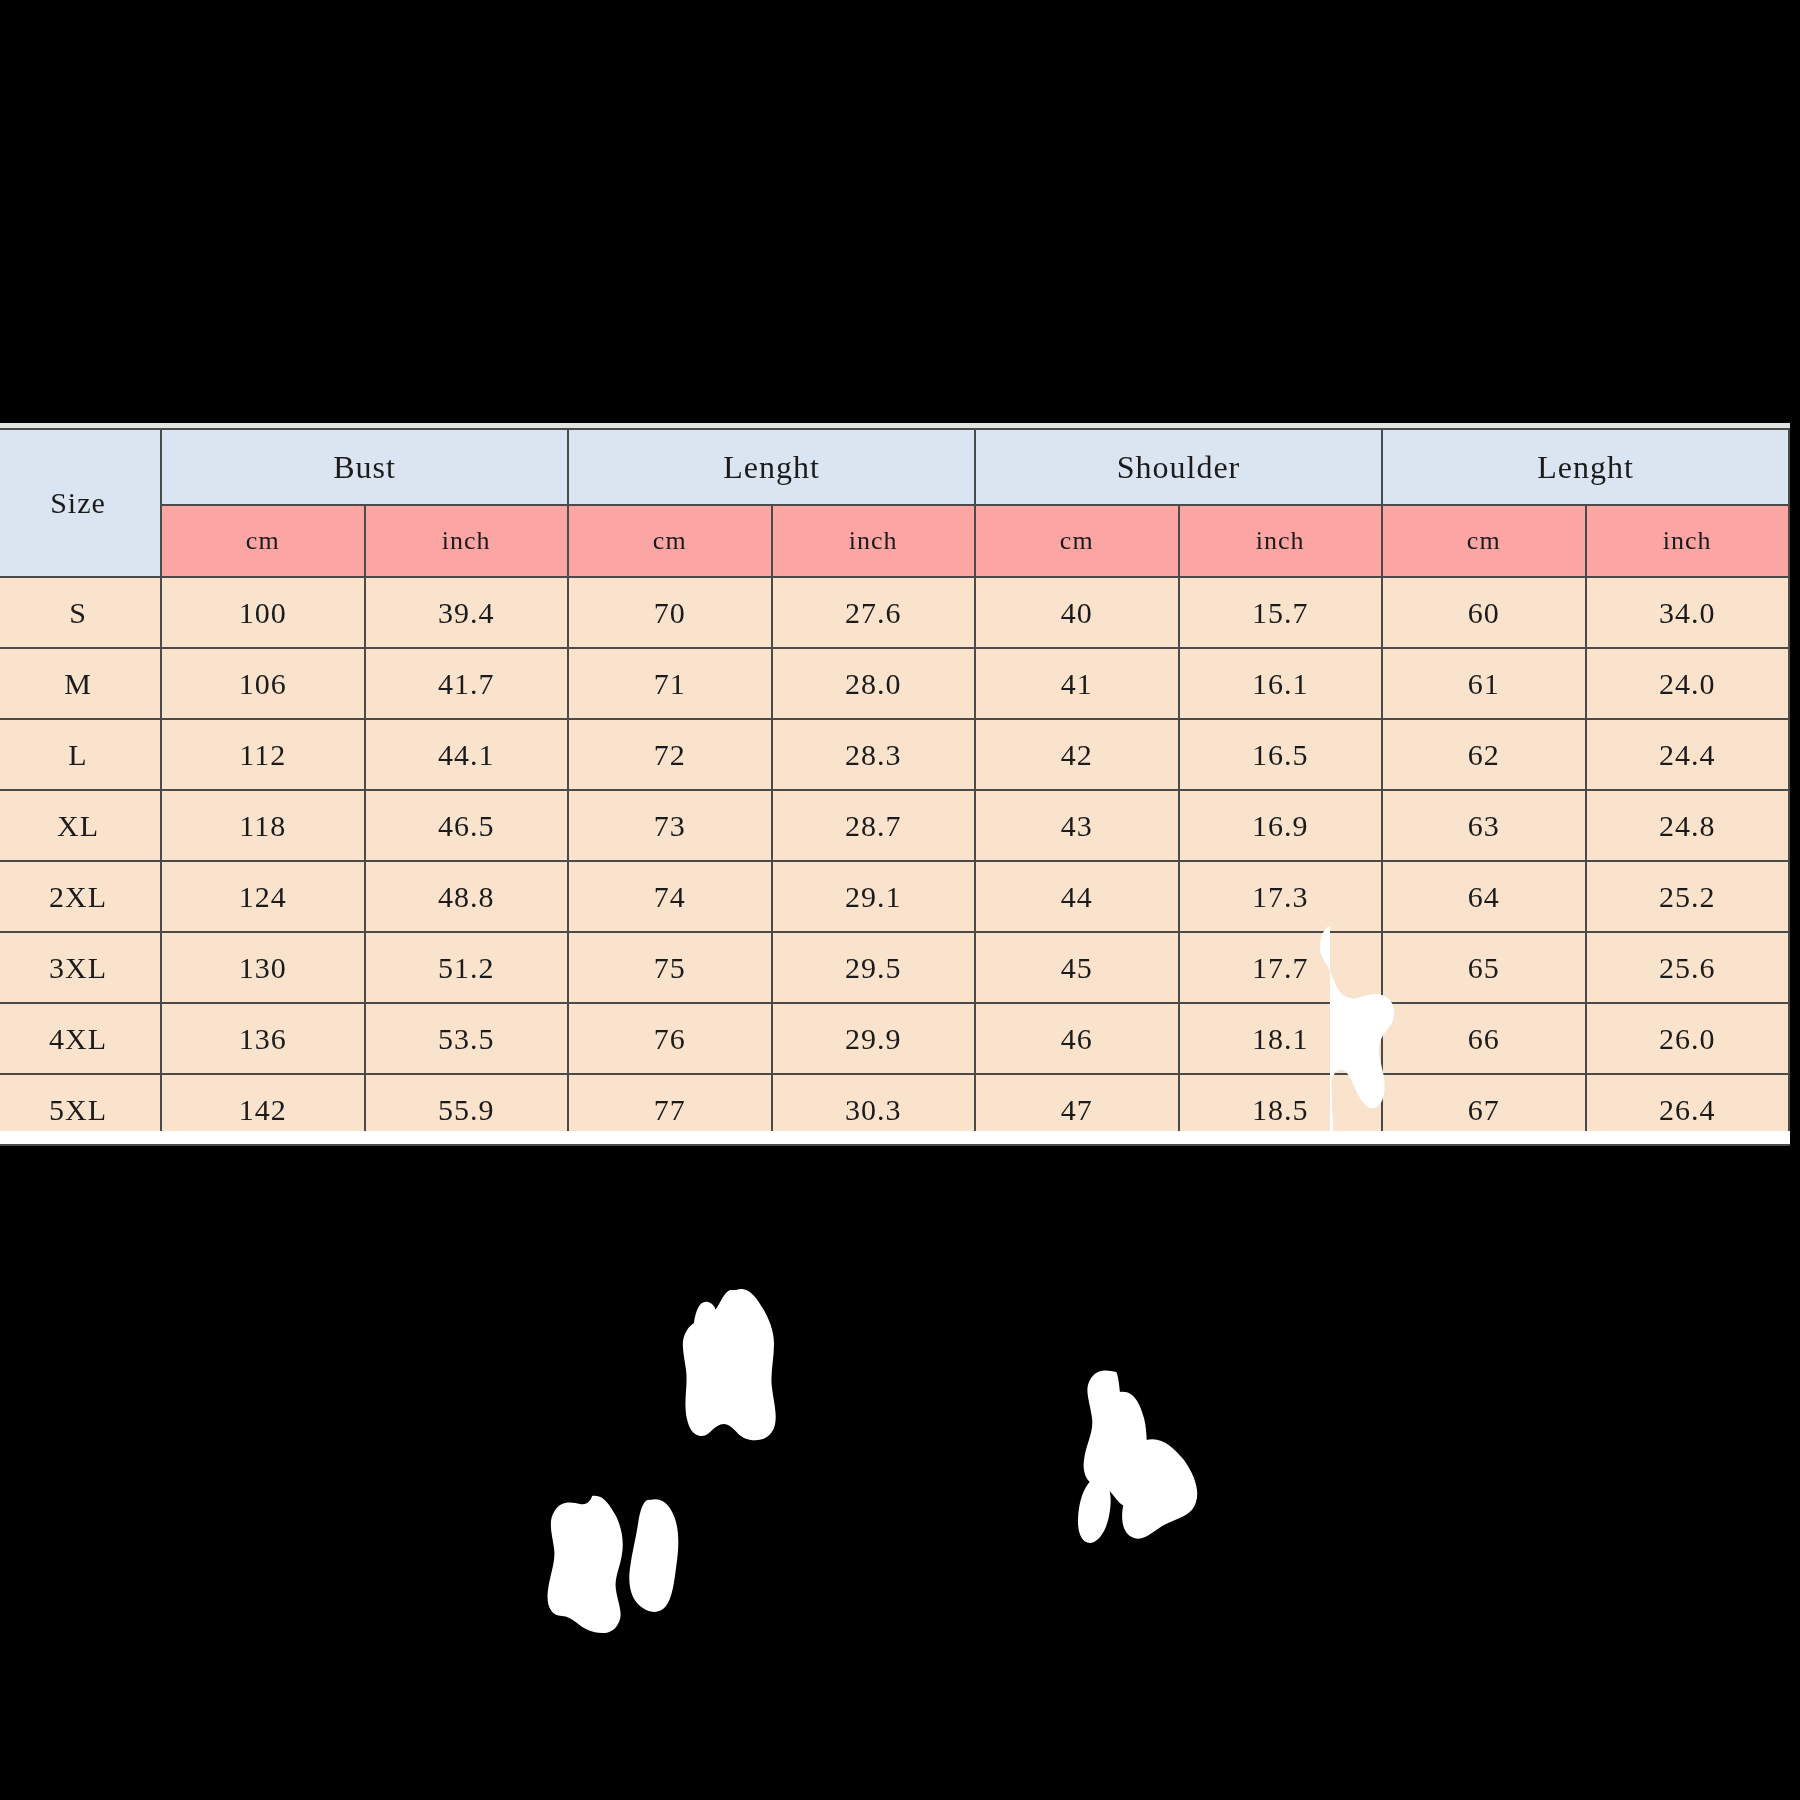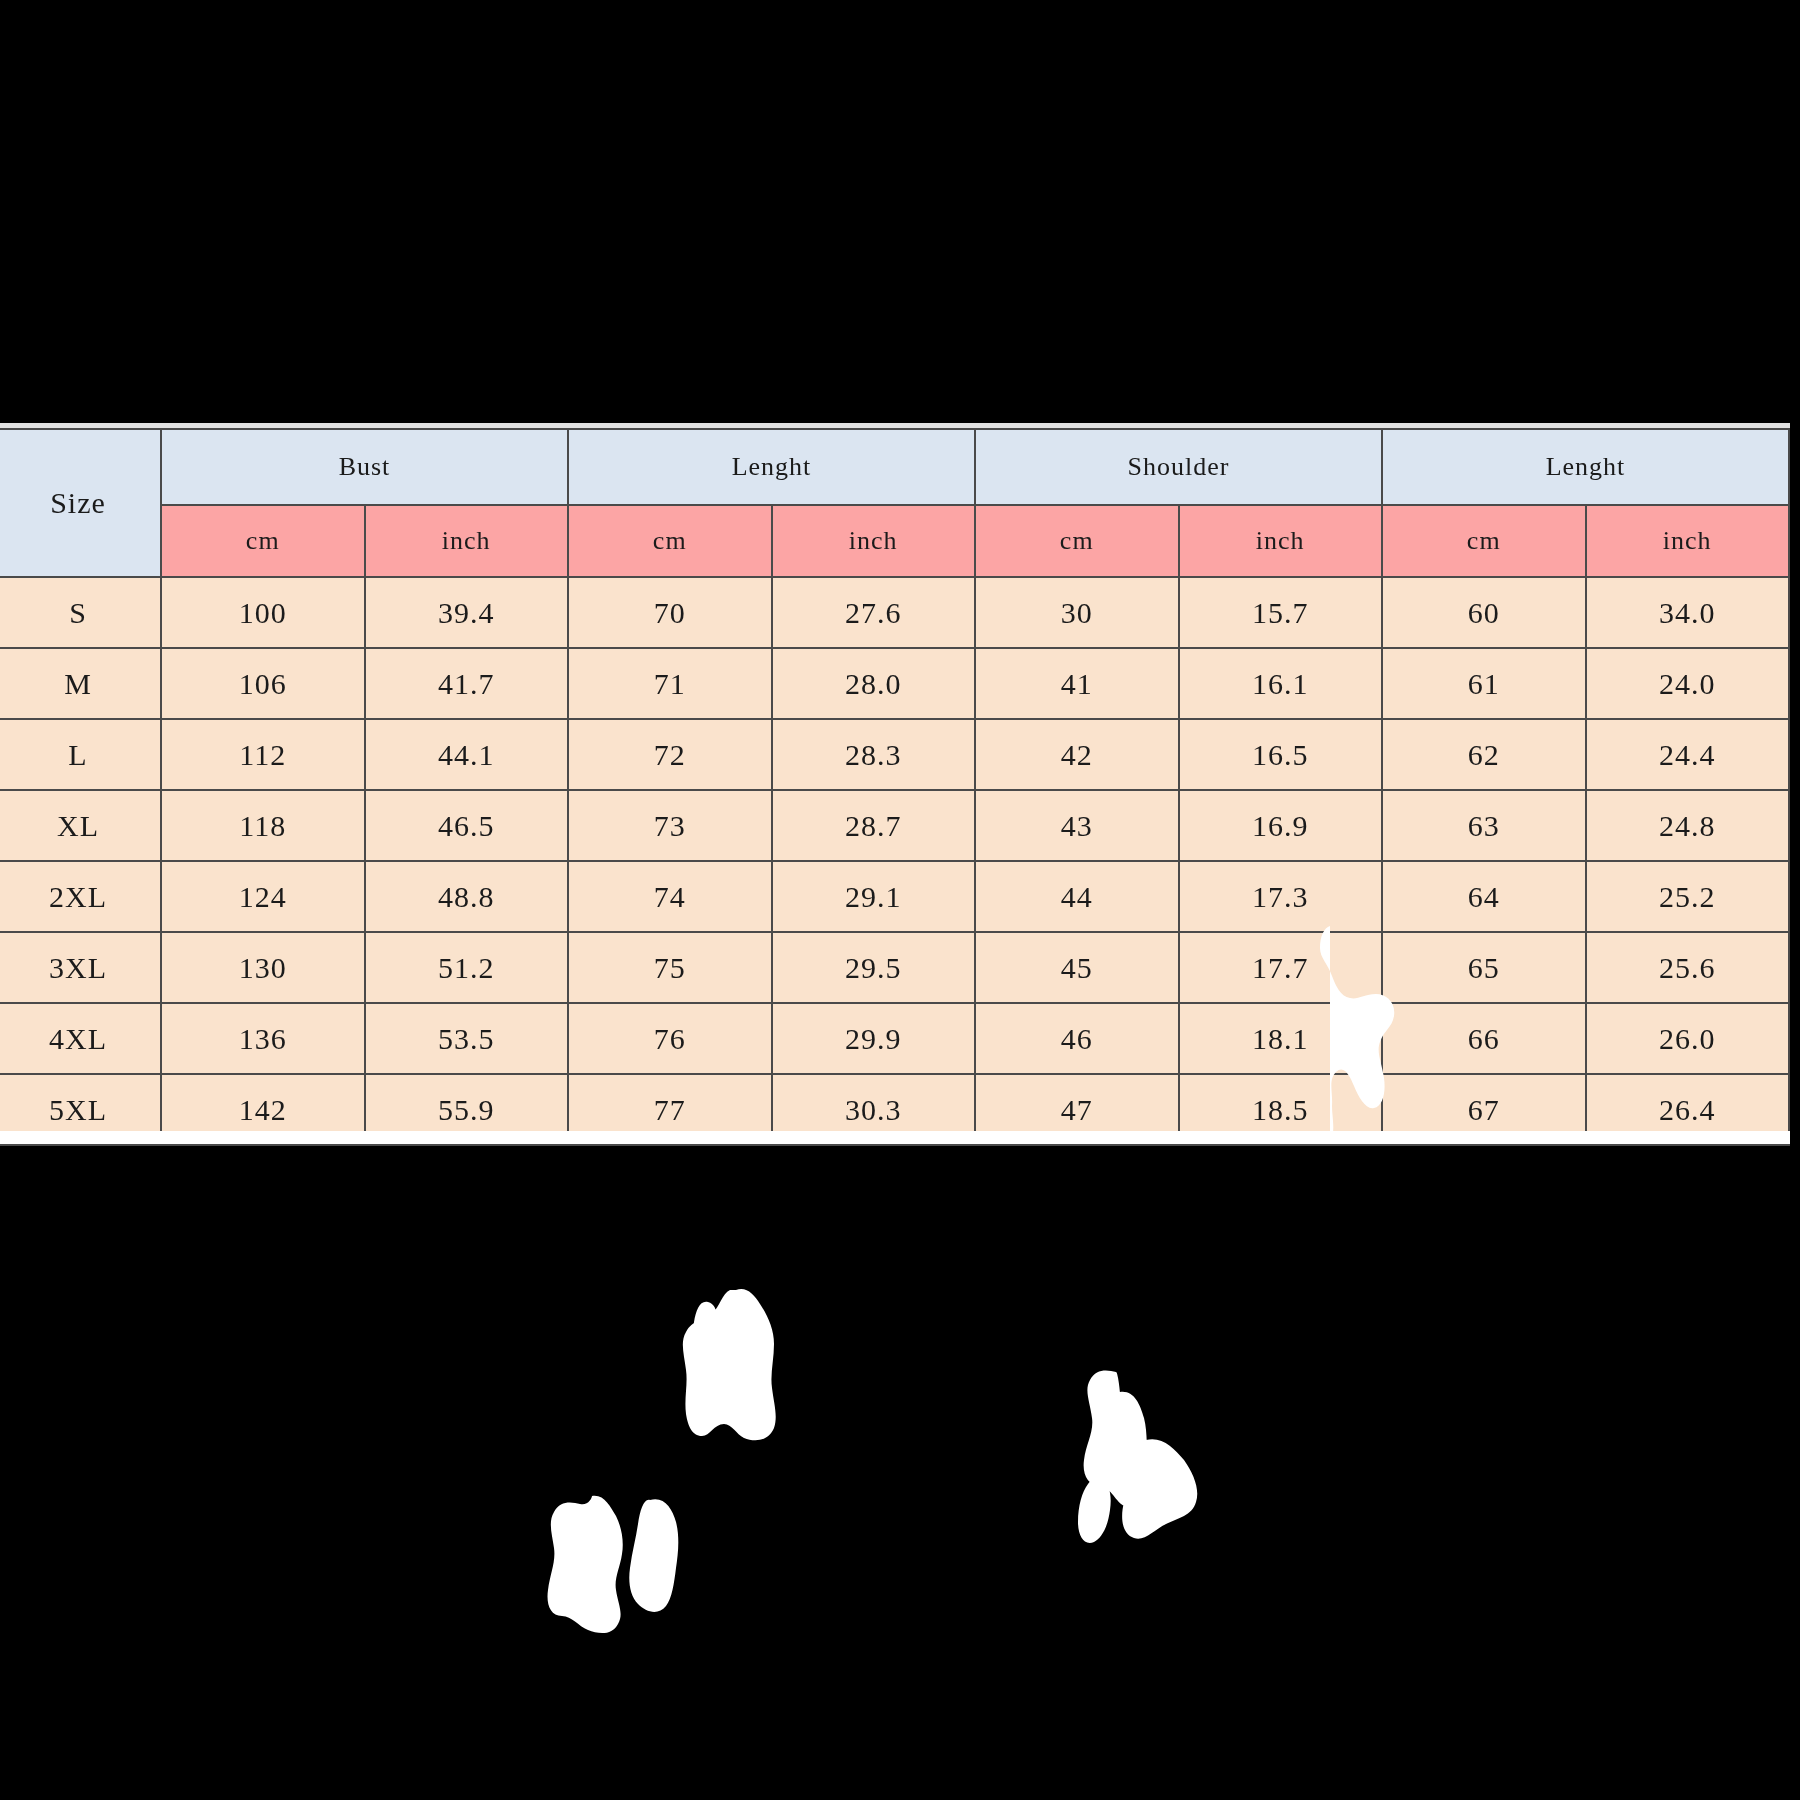--- a/index.html
+++ b/index.html
@@ -32,21 +32,21 @@
     text-align:center;
     vertical-align:middle;
     font-weight:400;
     color:#1b1b1b;
     letter-spacing:1px;
     padding:0;
   }
   .hdr-group{
     background:#dbe5f1;
     height:74px;
-    font-size:26px;
+    font-size:32px;
   }
   .hdr-size{
     background:#dbe5f1;
     font-size:30px;
   }
   .hdr-unit{
     background:#fca5a5;
     height:70px;
     font-size:26px;
   }
@@ -117,21 +117,21 @@
         <th class="hdr-unit">inch</th>
       </tr>
     </thead>
     <tbody>
       <tr>
         <td class="data-size">S</td>
         <td class="data-cell">100</td>
         <td class="data-cell">39.4</td>
         <td class="data-cell">70</td>
         <td class="data-cell">27.6</td>
-        <td class="data-cell">30</td>
+        <td class="data-cell">40</td>
         <td class="data-cell">15.7</td>
         <td class="data-cell">60</td>
         <td class="data-cell">34.0</td>
       </tr>
       <tr>
         <td class="data-size">M</td>
         <td class="data-cell">106</td>
         <td class="data-cell">41.7</td>
         <td class="data-cell">71</td>
         <td class="data-cell">28.0</td>

